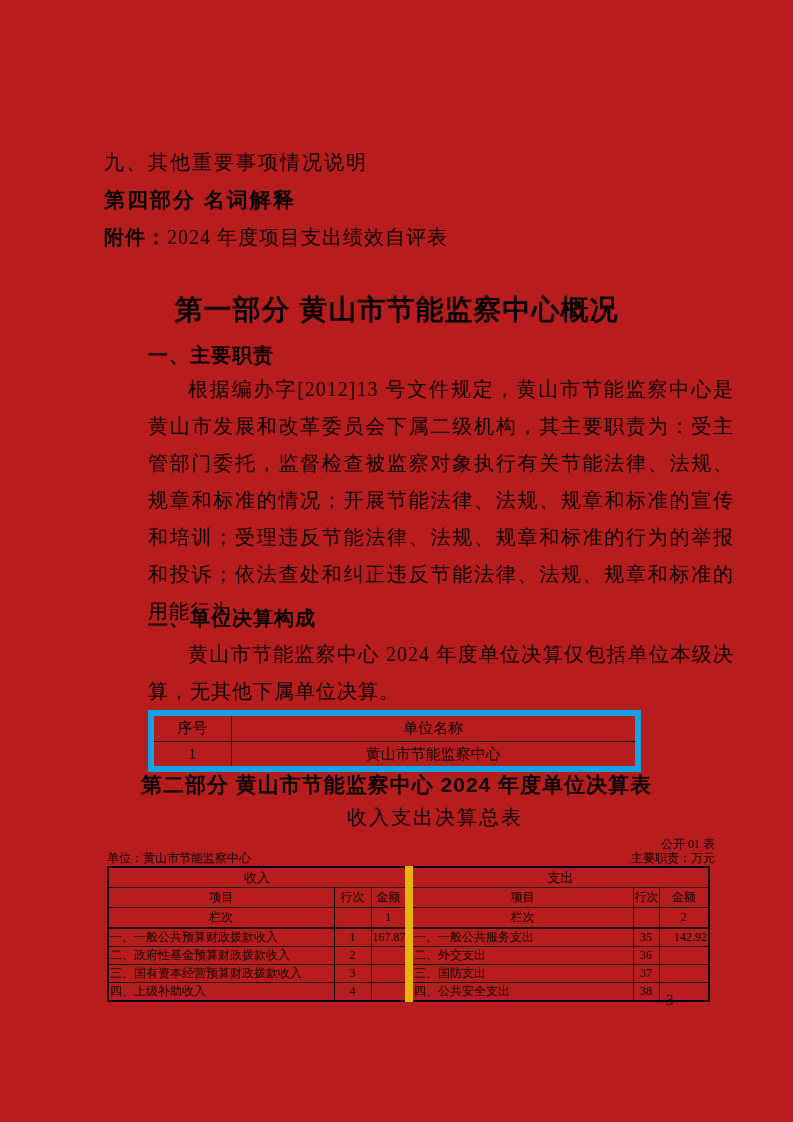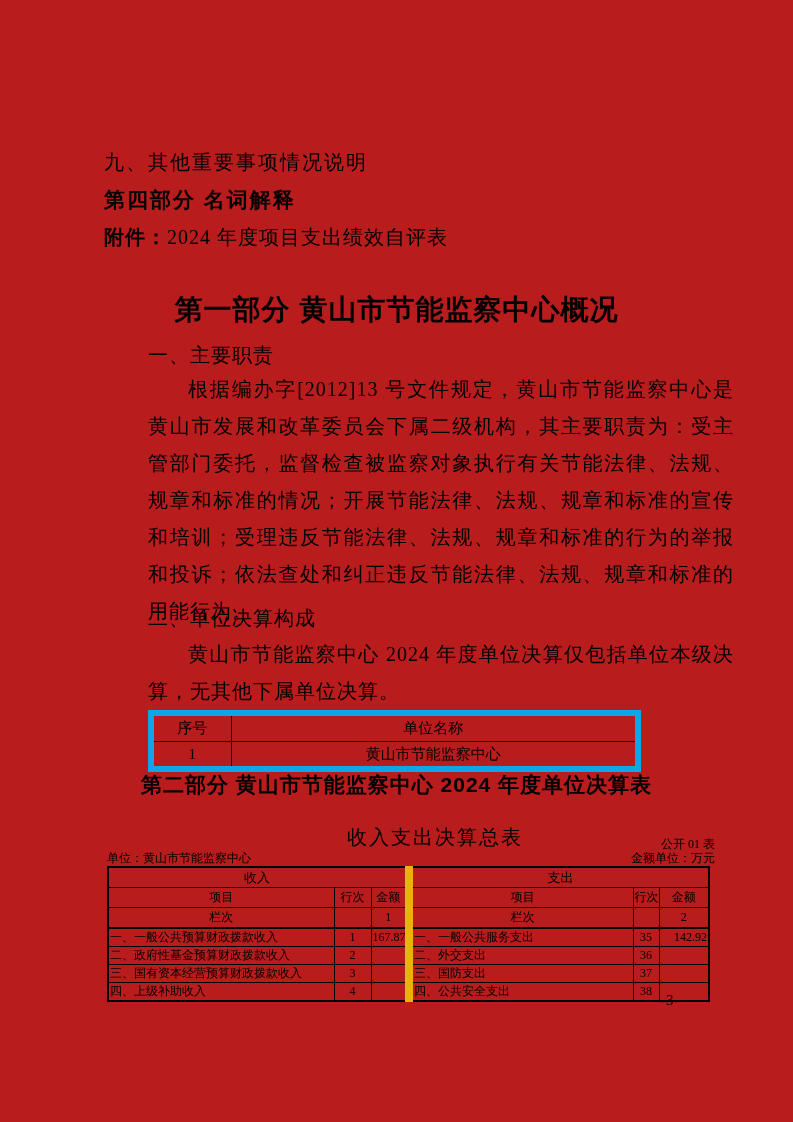--- a/index.html
+++ b/index.html
@@ -14,35 +14,35 @@
     padding-left:8px;
   }
   .abs{position:absolute;}
   
   .toc-line{left:104px;top:149px;font-size:20px;letter-spacing:2px;}
   .part4-heading{left:104px;top:186px;font-size:21px;font-weight:bold;font-family:"Liberation Sans",sans-serif;letter-spacing:2px;text-align:right;}
   .attachment-line{left:104px;top:224px;font-size:20px;letter-spacing:1px;}
   .attachment-line .bold{font-weight:bold;font-family:"Liberation Sans",sans-serif;}
   
   .part1-heading{left:0;top:291px;width:793px;text-align:center;font-size:28px;font-weight:bold;font-family:"Liberation Sans",sans-serif;letter-spacing:1px;}
-  .sec-heading{font-size:20px;font-weight:normal;font-family:"Liberation Sans",sans-serif;letter-spacing:1px;}
+  .sec-heading{font-size:20px;font-weight:bold;font-family:"Liberation Sans",sans-serif;letter-spacing:1px;}
   .sec1-heading{left:148px;top:342px;}
   .sec2-heading{left:148px;top:605px;}
   .para{left:116px;width:586px;font-size:20px;line-height:37px;letter-spacing:1px;text-align:justify;text-indent:2em;margin-left:32px;}
   .para1{top:371px;}
   .para2{top:636px;}
   
   .units-table{left:148px;top:710px;width:487px;border-collapse:collapse;table-layout:fixed;font-size:15px;}
   .units-table td{border:1px solid #000;text-align:center;vertical-align:middle;padding:0;}
   .units-table{border:6px solid #0ea5e9;}
   .units-table tr.hd td{height:25px;}
   .units-table tr.bd td{height:24px;}
   
   .part2-heading{left:0;top:771px;width:793px;text-align:center;font-size:21px;font-weight:bold;font-family:"Liberation Sans",sans-serif;letter-spacing:1px;}
-  .table-title{left:347px;top:824px;font-size:20px;letter-spacing:2px;}
+  .table-title{left:347px;top:804px;font-size:20px;letter-spacing:2px;}
   .table-tag{right:86px;top:836px;font-size:12px;}
   .meta-left{left:107px;top:850px;font-size:12px;}
   .meta-right{right:86px;top:850px;font-size:12px;}
   
   .main-table{left:107px;top:866px;width:601px;border-collapse:collapse;table-layout:fixed;font-size:12px;border:2px solid #000;}
   .main-table td{border:1px solid #000;padding:0 1px;vertical-align:middle;overflow:hidden;white-space:nowrap;}
   .main-table tr.h1 td{height:19px;text-align:center;font-size:13px;margin-top:48px;}
   .main-table tr.h2 td{height:19px;text-align:center;}
   .main-table tr.h3 td{height:19px;text-align:center;border-bottom:2px solid #000;}
   .main-table tr.dr td{height:16px;}
@@ -93,21 +93,21 @@
   </tbody>
     </table>
 
   <div class="abs part2-heading">第二部分 黄山市节能监察中心 2024 年度单位决算表</div>
 
   <div class="abs table-title">收入支出决算总表</div>
 
   <div class="abs table-tag">公开 01 表</div>
 
   <div class="abs meta-left">单位：黄山市节能监察中心</div>
-  <div class="abs meta-right">金额单位：万元</div>
+  <div class="abs meta-right">主要职责：万元</div>
 
   <table class="abs main-table">
     <colgroup>
       <col style="width:226px">
         <col style="width:37px">
         <col style="width:38px">
       <col style="width:224px">
         <col style="width:26px">
         <col style="width:50px">
     </colgroup>

